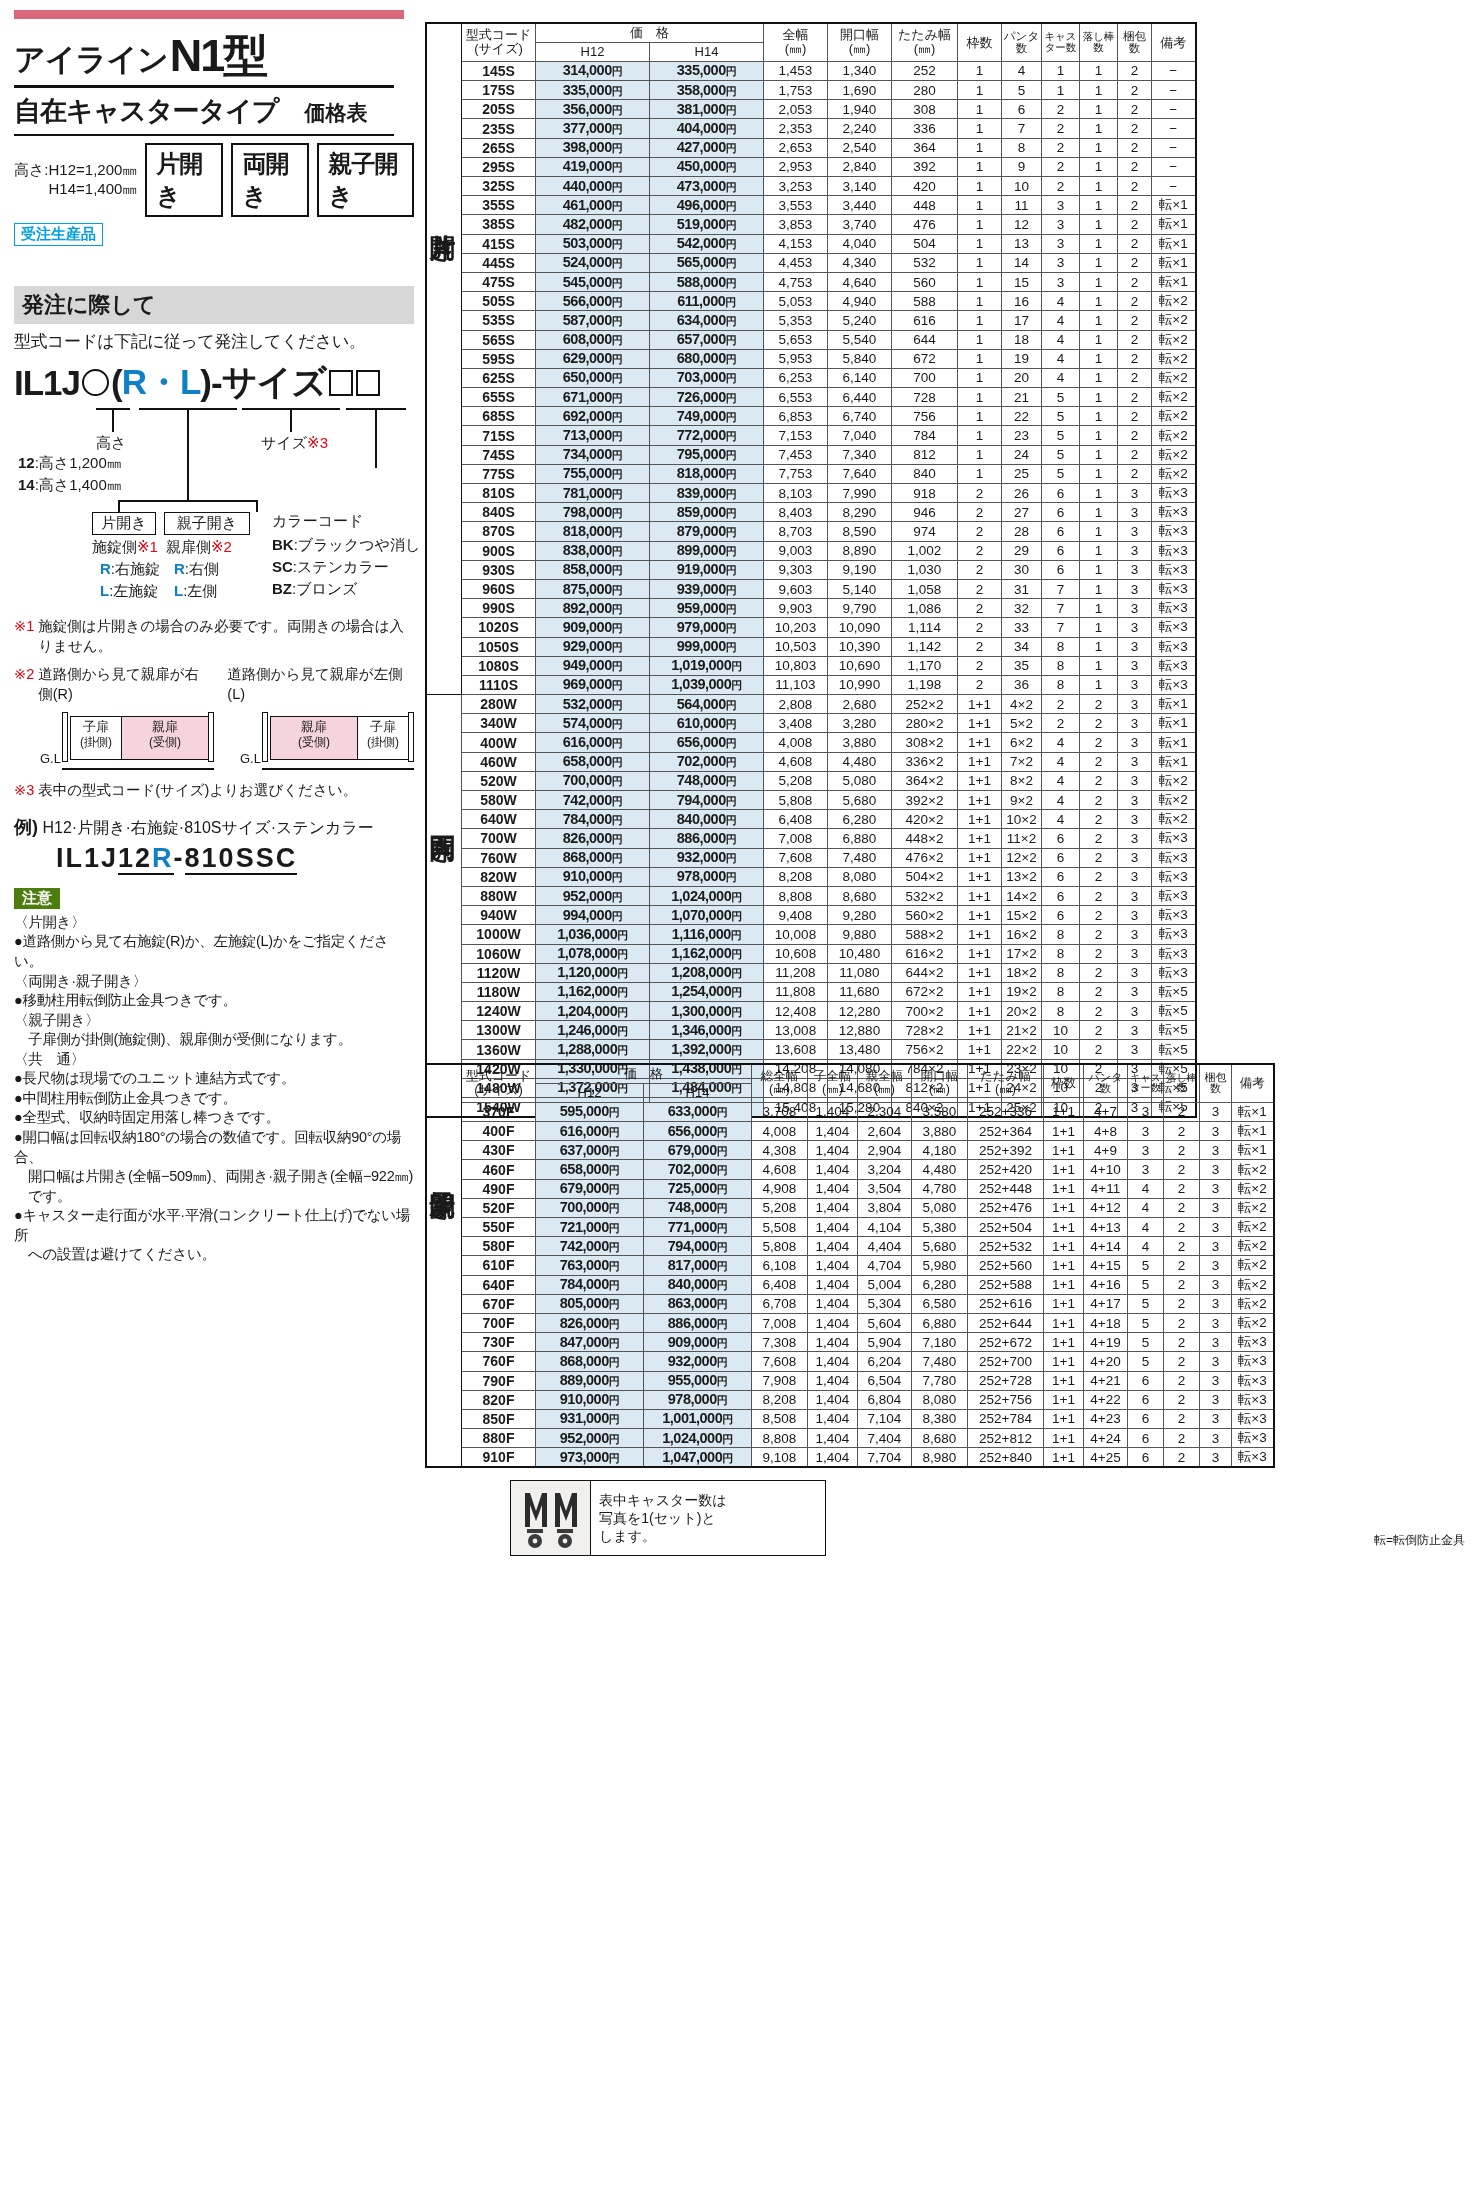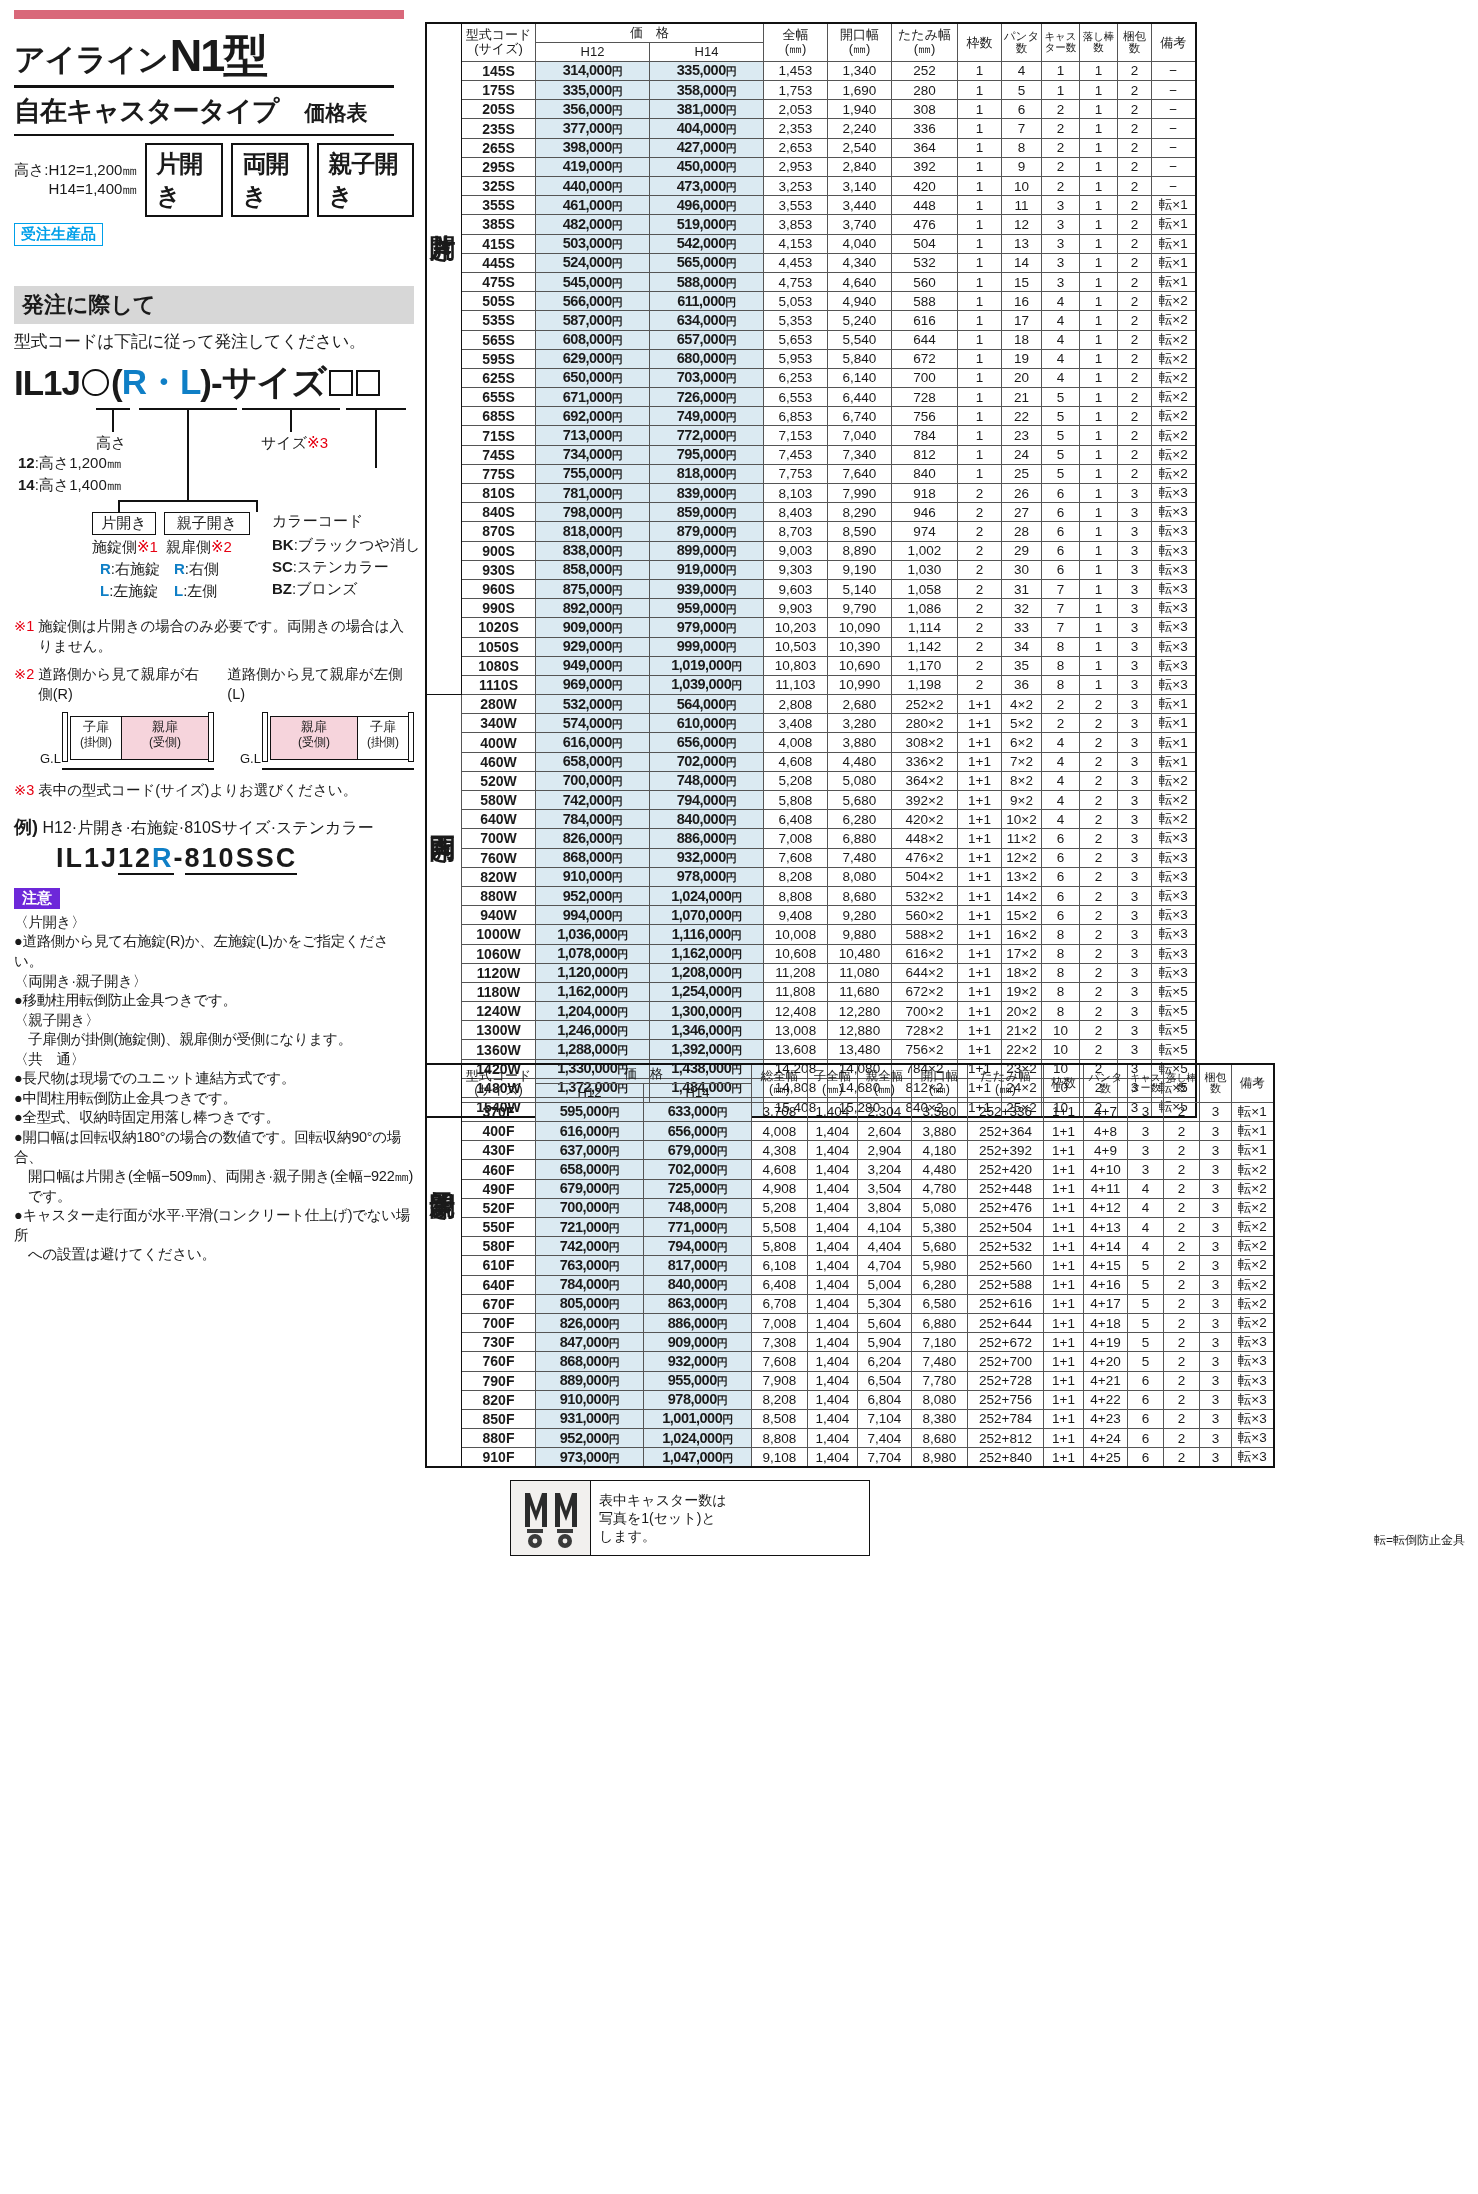--- a/index.html
+++ b/index.html
@@ -49,38 +49,38 @@
   .post { position:absolute; bottom:10px; width:6px; background:#fff; border:1.5px solid #111;}
   .panel { position:absolute; bottom:12px; border:1.5px solid #111; text-align:center; font-size:13px; line-height:1.15; padding-top:3px;}
   .pink { background:#f6d4dc;}
   .groundline { position:absolute; left:22px; bottom:2px; height:2px; background:#111; width:152px;}
   
   .ex { font-size:16px; margin-top:14px;}
   .ex b { font-size:18px;}
   .excode { font-size:27px; font-weight:bold; letter-spacing:2px; margin-top:4px; margin-left:42px;}
   .excode .u { border-bottom:2px solid #111; }
   
-  .caution-tag { display:inline-block; background:#6d28d9; color:#fff; font-size:15px; font-weight:bold; padding:1px 8px; margin-top:14px;}
+  .caution-tag { display:inline-block; background:#4d7c0f; color:#fff; font-size:15px; font-weight:bold; padding:1px 8px; margin-top:14px;}
   .caution-body { font-size:14.5px; line-height:1.35; margin-top:4px;}
   .caution-body div { margin:0; letter-spacing:-0.3px;}
   .ind { padding-left:14px; }
 
   
   table { border-collapse:collapse; font-size:13.5px; }
   table td, table th { border:0.8px solid #555; text-align:center; padding:0; height:19.2px; font-weight:normal;}
   .tbl-outer { border:2px solid #111; }
   th { font-size:13px; line-height:1.1;}
   .price { background:#dbeaf2; font-weight:bold; font-size:14.5px; letter-spacing:-0.5px;}
   .price .yen { font-size:11px; font-weight:bold;}
   .code { font-weight:bold; font-size:14px;}
   .vlabel { font-size:26px; font-weight:bold; writing-mode:vertical-rl; letter-spacing:2px; width:34px;}
   #t1 { position:absolute; left:425px; top:22px; }
   #t2 { position:absolute; left:425px; top:1063px; }
   .note-row { position:absolute; left:425px; top:1480px; width:1040px; display:flex; justify-content:space-between; align-items:flex-start;}
-  .photobox { border:1.5px solid #111; display:flex; align-items:center; width:360px; margin-left:85px;}
+  .photobox { border:1.5px solid #111; display:flex; align-items:center; width:316px; margin-left:85px;}
   .photo { width:80px; height:74px; position:relative; overflow:hidden; border-right:1.5px solid #111;}
   .photo svg { position:absolute; left:0; top:0;}
   .photocap { font-size:14px; padding:4px 8px; line-height:1.3;}
   .legend { font-size:12px; padding-top:52px;}
 </style>
 </head>
 <body>
 
 <div id="left">
 

